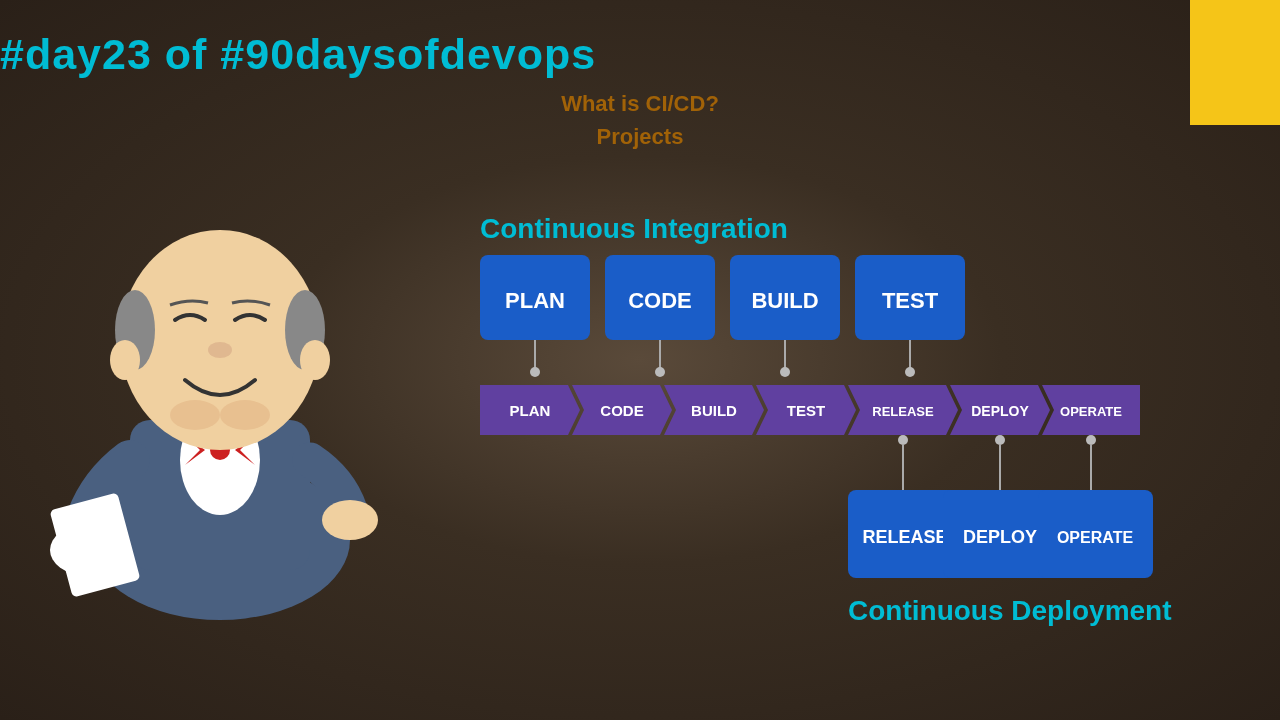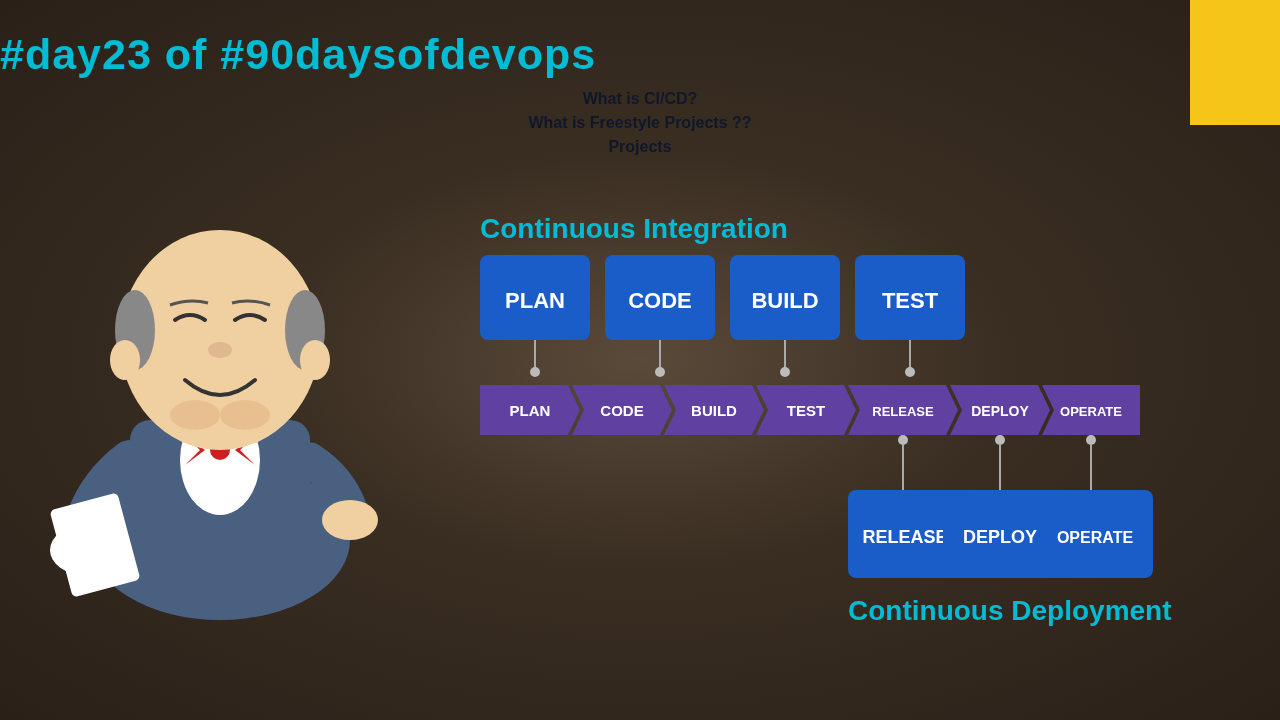--- a/index.html
+++ b/index.html
@@ -21,22 +21,22 @@
       padding-top: 30px;
       letter-spacing: 1px;
     }
 
     
     .subtitle {
       text-align: center;
       margin-top: 8px;
     }
     .subtitle p {
-      color: #0f172a;
-      font-size: 16px;
+      color: #a16207;
+      font-size: 22px;
       font-weight: bold;
       line-height: 1.5;
     }
 
     
     .corner-box {
       position: absolute;
       top: 0;
       right: 0;
       width: 90px;
@@ -71,21 +71,20 @@
   </style>
 </head>
 <body>
 
 <div class="corner-box"></div>
 
 <div class="title">#day23 of #90daysofdevops</div>
 
 <div class="subtitle">
   <p>What is CI/CD?</p>
-  <p>What is Freestyle Projects ??</p>
   <p>Projects</p>
 </div>
 
 <div class="mascot">
   <svg class="jenkins-svg" viewBox="0 0 380 500" xmlns="http://www.w3.org/2000/svg">
 
     <ellipse cx="190" cy="420" rx="130" ry="80" fill="#4a6080"></ellipse>
 
     <rect x="100" y="300" width="180" height="150" rx="20" fill="#4a6080"></rect>
 

